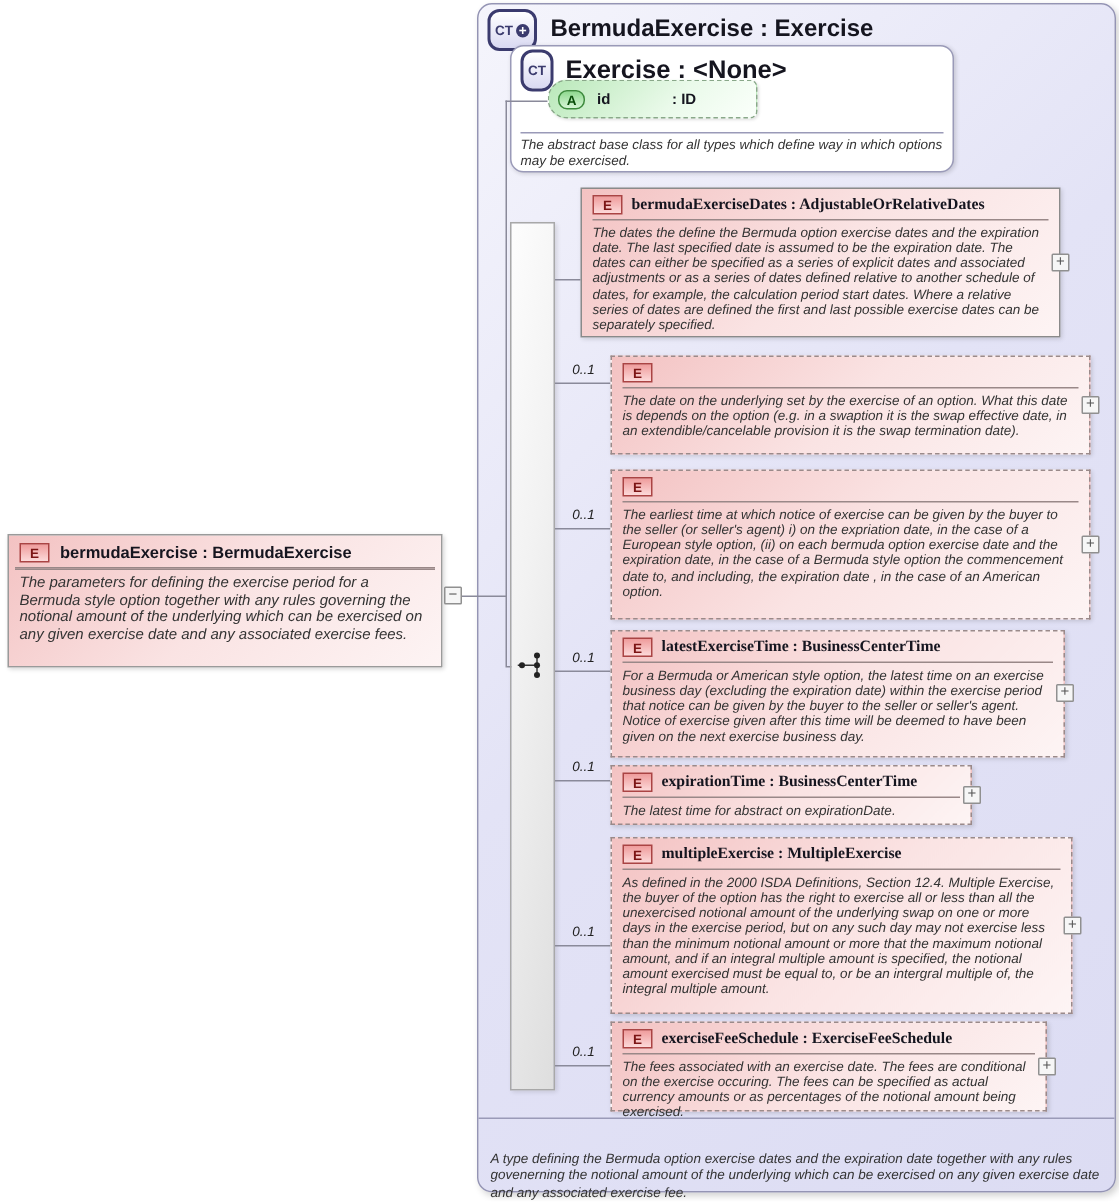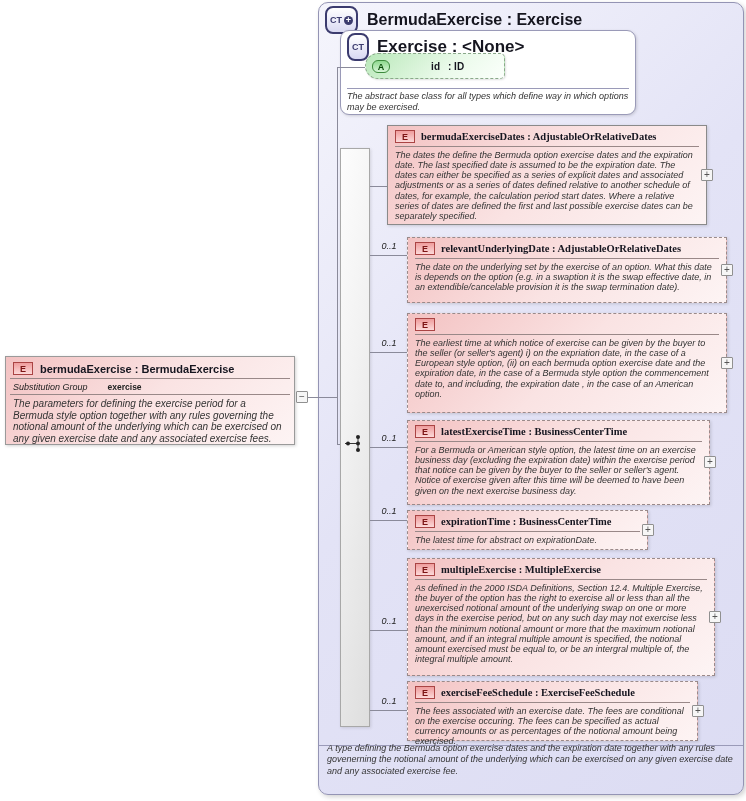--- a/index.html
+++ b/index.html
@@ -58,21 +58,21 @@
     background:linear-gradient(135deg,#b9e8b9 0%, #eafaea 60%, #fbfffb 100%);
     border:1px dashed #8aa88a; border-radius:13px 5px 5px 13px;
     display:flex; align-items:center; padding:0 6px; gap:8px;
     box-shadow:1px 1px 2px rgba(0,0,0,0.12);
   }
   .a-badge {
     width:18px; height:13px; border:1px solid #3c8a3c; border-radius:6px;
     background:linear-gradient(#8fd98f,#d6f5d6);
     color:#0a4d0a; font-size:9px; font-weight:bold; text-align:center; line-height:12px;
   }
-  .attr-name { font-size:10px; font-weight:bold; color:#15151f; width:42px;text-align:right; }
+  .attr-name { font-size:10px; font-weight:bold; color:#15151f; width:42px; }
   .attr-type { font-size:10px; font-weight:bold; color:#15151f; }
 
   
   .seq-bar {
     position:absolute; left:340px; top:148px; width:30px; height:579px;
     background:linear-gradient(100deg,#fdfdfd 0%, #f2f2f2 40%, #dedede 100%);
     border:1px solid #a8a8a8;
     box-shadow:1px 1px 3px rgba(0,0,0,0.12);
   }
   .seq-icon { position:absolute; left:345px; top:434px; }
@@ -132,21 +132,21 @@
   .left-title { font-size:11px; font-weight:bold; color:#15151f; white-space:nowrap; }
   .left-sep { height:1px; background:#998888; margin:0 4px; }
   .subst-row { display:flex; align-items:baseline; gap:20px; padding:3px 7px 2px 7px; }
   .subst-label { font-size:9px; font-style:italic; color:#222222; }
   .subst-value { font-size:8.5px; font-weight:bold; color:#222222; }
   .left-desc { padding:3px 7px; font-size:10px; font-style:italic; color:#333333; line-height:1.15; }
 
   
   .footer-sep { position:absolute; left:319px; top:745px; width:424px; height:1px; background:#9a9ab8; }
   .root-footer {
-    position:absolute; left:327px; top:743px; width:408px;
+    position:absolute; left:327px; top:767px; width:408px;
     font-size:9px; font-style:italic; color:#333333; line-height:1.25;
   }
 </style>
 </head>
 <body>
 
 <div class="root-box"></div>
 
 <div class="root-header">
   <span class="ct-badge">
@@ -207,21 +207,20 @@
     <span class="e-badge">E</span>
     <span class="elem-title">bermudaExerciseDates : AdjustableOrRelativeDates</span>
   </div>
   <div class="elem-sep"></div>
   <div class="elem-desc">The dates the define the Bermuda option exercise dates and the expiration date. The last specified date is assumed to be the expiration date. The dates can either be specified as a series of explicit dates and associated adjustments or as a series of dates defined relative to another schedule of dates, for example, the calculation period start dates. Where a relative series of dates are defined the first and last possible exercise dates can be separately specified.</div>
 </div>
 
 <div class="elem e2 dashed">
   <div class="elem-header">
     <span class="e-badge">E</span>
-    <span class="elem-title">relevantUnderlyingDate : AdjustableOrRelativeDates</span>
   </div>
   <div class="elem-sep"></div>
   <div class="elem-desc">The date on the underlying set by the exercise of an option. What this date is depends on the option (e.g. in a swaption it is the swap effective date, in an extendible/cancelable provision it is the swap termination date).</div>
 </div>
 
 <div class="elem e3 dashed">
   <div class="elem-header">
     <span class="e-badge">E</span>
   </div>
   <div class="elem-sep"></div>
@@ -271,24 +270,20 @@
 <span class="togglebtn" style="left:642px; top:524px;">+</span>
 <span class="togglebtn" style="left:709px; top:611px;">+</span>
 <span class="togglebtn" style="left:692px; top:705px;">+</span>
 
 <div class="left-box">
   <div class="left-header">
     <span class="e-badge">E</span>
     <span class="left-title">bermudaExercise : BermudaExercise</span>
   </div>
   <div class="left-sep"></div>
-  <div class="subst-row">
-    <span class="subst-label">Substitution Group</span>
-    <span class="subst-value">exercise</span>
-  </div>
   <div class="left-sep"></div>
   <div class="left-desc">The parameters for defining the exercise period for a Bermuda style option together with any rules governing the notional amount of the underlying which can be exercised on any given exercise date and any associated exercise fees.</div>
 </div>
 
 <span class="togglebtn" style="left:296px; top:391px;">−</span>
 
 <div class="footer-sep"></div>
 <div class="root-footer">A type defining the Bermuda option exercise dates and the expiration date together with any rules govenerning the notional amount of the underlying which can be exercised on any given exercise date and any associated exercise fee.</div>
 
 </body></html>

